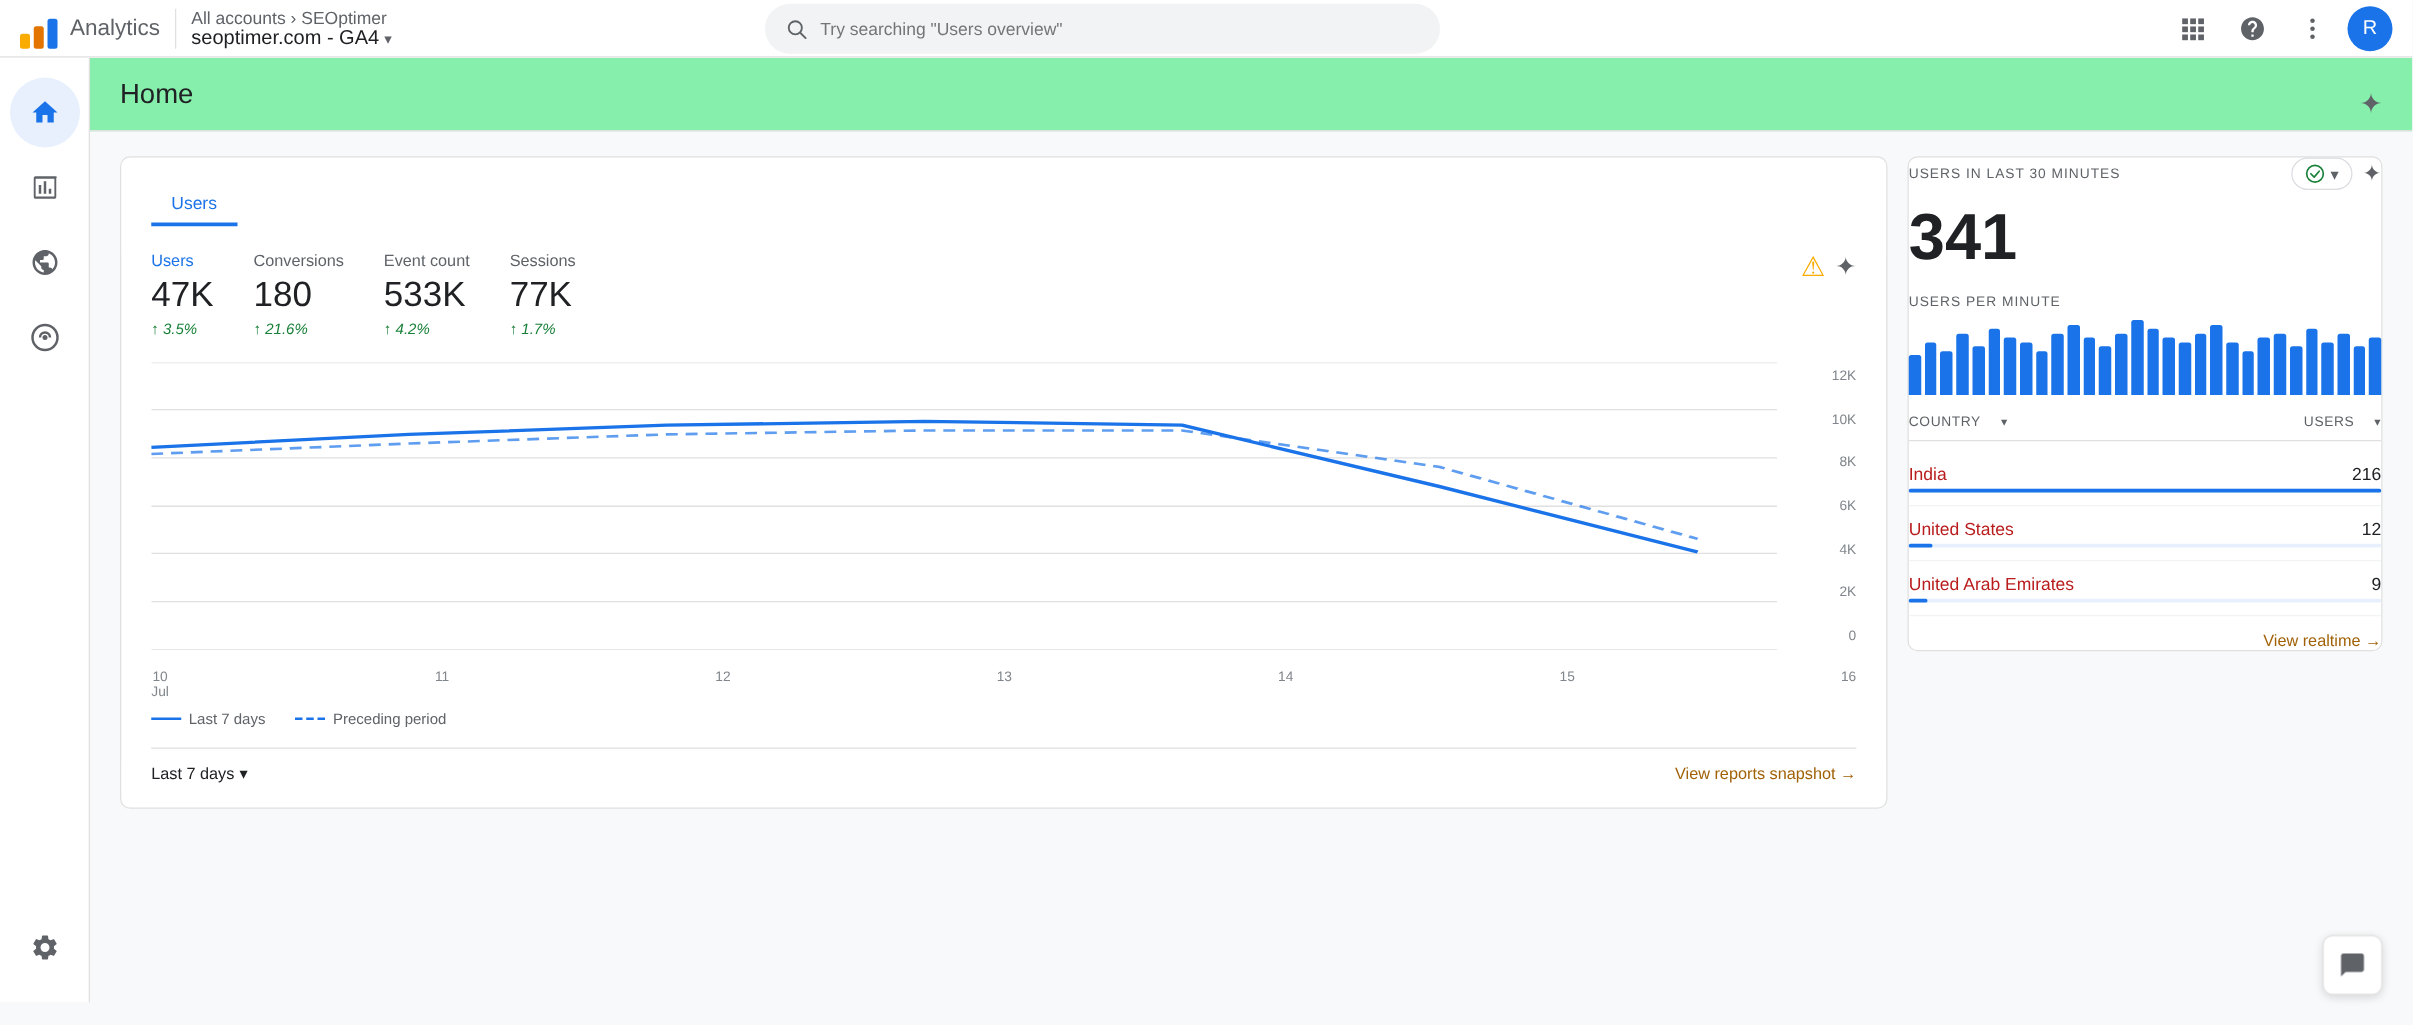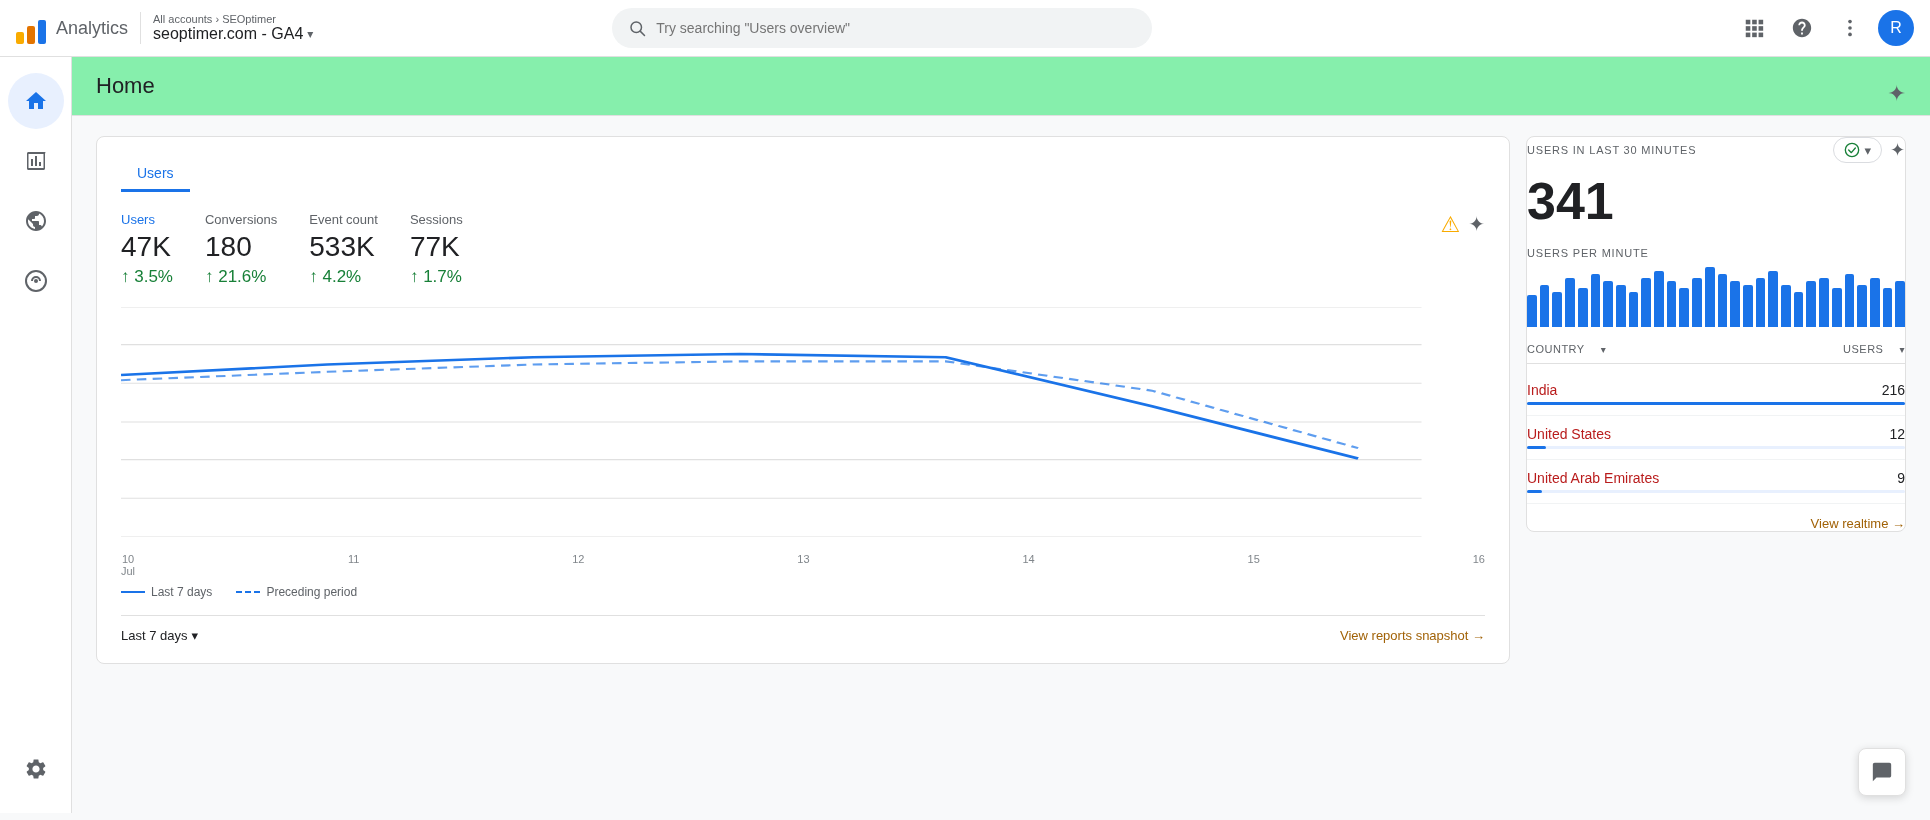--- a/index.html
+++ b/index.html
@@ -1,29 +1,29 @@
 <!DOCTYPE html>
 <html><head>
   <meta charset="utf-8">
   <style>
     * { box-sizing: border-box; margin: 0; padding: 0; font-family: 'Google Sans', Arial, sans-serif; }
     body { background: #f8f9fa; color: #202124; font-size: 14px; }
 
     
     .top-nav {
-      display: flex; align-items: center; height: 57px;
+      display: flex; align-items: center; height: 46px;
       background: #fff; border-bottom: 1px solid #e0e0e0;
       padding: 0 16px; gap: 8px; position: relative; z-index: 10;
     }
     .logo-area { display: flex; align-items: center; gap: 10px; }
     .logo-bars { display: flex; align-items: flex-end; gap: 3px; height: 32px; }
     .logo-bar { border-radius: 2px; }
     .analytics-label { font-size: 18px; color: #5f6368; font-weight: 400; }
     .breadcrumb-area { display: flex; flex-direction: column; justify-content: center; margin-right: 4px; }
-    .breadcrumb-top { font-size: 11px; color: #5f6368; }
+    .breadcrumb-top { font-size: 14px; color: #5f6368; }
     .breadcrumb-top a { color: #5f6368; text-decoration: none; }
     .breadcrumb-top span { color: #5f6368; }
     .property-selector { display: flex; align-items: center; gap: 4px; font-size: 16px; color: #202124; cursor: pointer; }
     .property-selector .chevron { font-size: 12px; color: #5f6368; }
     .search-bar {
       flex: 1; max-width: 540px; height: 40px; background: #f1f3f4;
       border-radius: 24px; display: flex; align-items: center;
       padding: 0 16px; gap: 10px; margin: 0 auto;
     }
     .search-bar input {
@@ -82,21 +82,21 @@
       border-bottom: 3px solid transparent; font-weight: 500;
     }
     .tab.active { color: #1a73e8; border-bottom-color: #1a73e8; }
 
     
     .metrics-row { display: flex; gap: 32px; margin-bottom: 20px; }
     .metric { display: flex; flex-direction: column; gap: 4px; cursor: pointer; }
     .metric-label { font-size: 13px; color: #5f6368; }
     .metric-label.active { color: #1a73e8; font-weight: 500; }
     .metric-value { font-size: 28px; font-weight: 400; color: #202124; }
-    .metric-change { font-size: 17px; display: flex; align-items: center; gap: 2px; }
+    .metric-change { font-size: 12px; display: flex; align-items: center; gap: 2px; font-style: italic; }
     .metric-change.positive { color: #188038; }
     .metric-icons { margin-left: auto; display: flex; align-items: flex-start; gap: 8px; }
     .alert-icon { font-size: 22px; color: #f9ab00; cursor: pointer; }
     .sparkle-icon { font-size: 20px; color: #5f6368; cursor: pointer; }
 
     
     .chart-area { position: relative; height: 230px; margin-bottom: 12px; }
     .chart-svg { width: 100%; height: 100%; }
     .chart-y-labels {
       position: absolute; right: 0; top: 0; height: 100%;
@@ -309,20 +309,29 @@
             <line x1="0" y1="73" x2="820" y2="73" stroke="#e0e0e0" stroke-width="1"></line>
             <line x1="0" y1="110" x2="820" y2="110" stroke="#e0e0e0" stroke-width="1"></line>
             <line x1="0" y1="146" x2="820" y2="146" stroke="#e0e0e0" stroke-width="1"></line>
             <line x1="0" y1="183" x2="820" y2="183" stroke="#e0e0e0" stroke-width="1"></line>
             <line x1="0" y1="220" x2="820" y2="220" stroke="#e0e0e0" stroke-width="1"></line>
 
             <polyline points="0,70 130,62 260,55 390,52 520,52 650,80 780,135" fill="none" stroke="#1a73e8" stroke-width="2" stroke-dasharray="6,4" opacity="0.7"></polyline>
 
             <polyline points="0,65 130,55 260,48 390,45 520,48 650,95 780,145" fill="none" stroke="#1a73e8" stroke-width="2.5"></polyline>
           </svg>
+          <div class="chart-y-labels">
+            <span>12K</span>
+            <span>10K</span>
+            <span>8K</span>
+            <span>6K</span>
+            <span>4K</span>
+            <span>2K</span>
+            <span>0</span>
+          </div>
         </div>
 
         <div class="chart-x-labels">
           <div class="x-label">
               <span>10</span>
               <span>Jul</span>
             </div>
           <div class="x-label">
               <span>11</span>
             </div>

